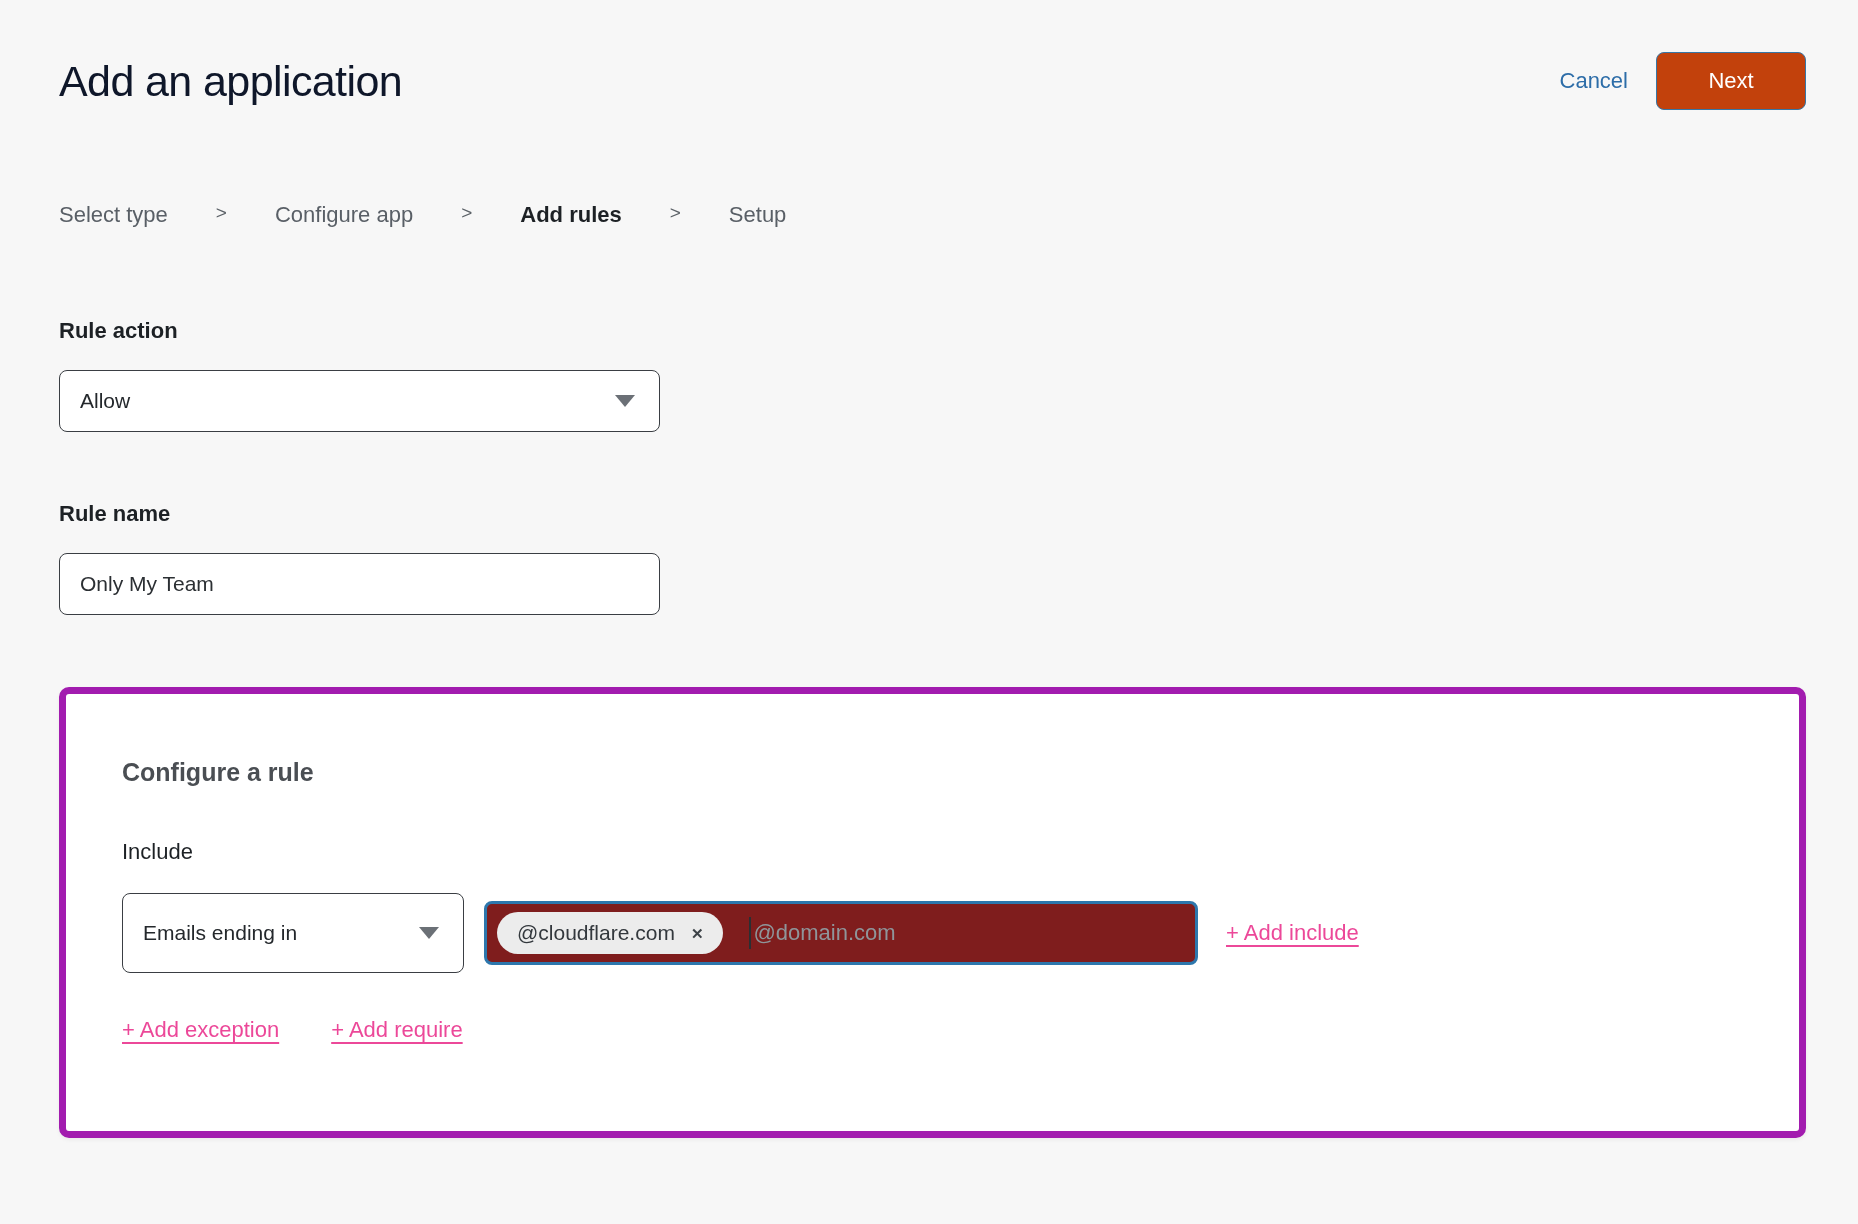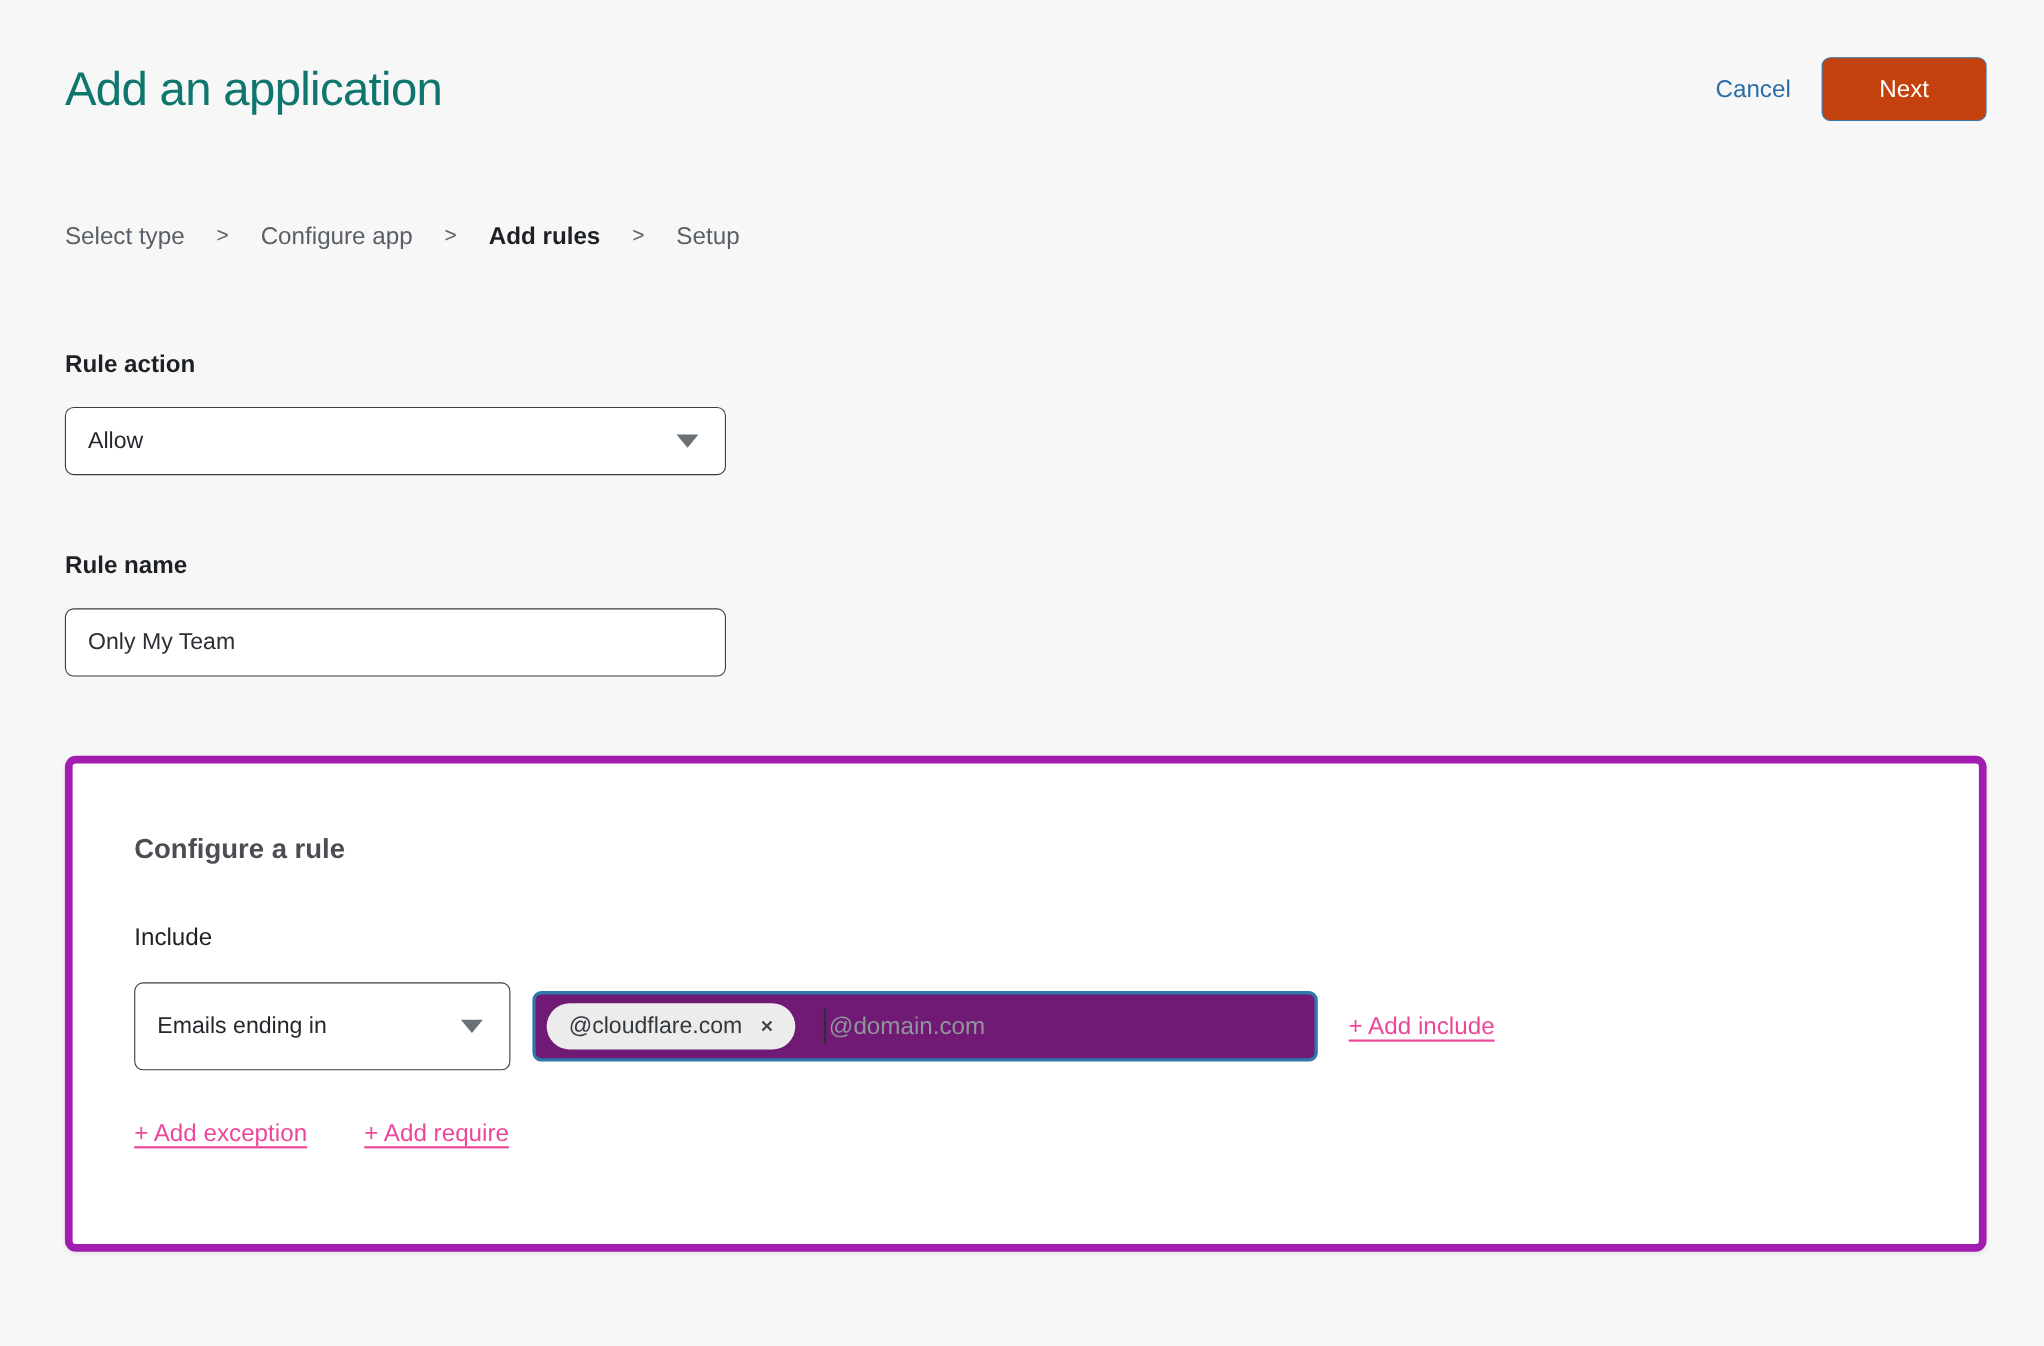--- a/index.html
+++ b/index.html
@@ -19,21 +19,21 @@
     padding-top: 52px;
     display: flex;
     justify-content: space-between;
     align-items: center;
   }
   .page-title {
     margin: 0;
     font-size: 43px;
     font-weight: 400;
     letter-spacing: -0.6px;
-    color: #0f766e;
+    color: #0f172a;
   }
   .actions { display: flex; align-items: center; gap: 28px; }
   .cancel-link {
     font-size: 22px;
     color: #2d6da8;
     text-decoration: none;
     cursor: pointer;
   }
   .next-button {
     width: 150px;
@@ -44,22 +44,22 @@
     color: #ffffff;
     font-family: "Liberation Sans", sans-serif;
     font-size: 22px;
     cursor: pointer;
   }
 
   
   .breadcrumb {
     margin-top: 92px;
     display: flex;
-    align-items: center;
-    gap: 29px;
+    align-items: flex-start;
+    gap: 48px;
     font-size: 22px;
     color: #595f66;
   }
   .breadcrumb .step { cursor: pointer; }
   .breadcrumb .step.active { color: #1d2125; font-weight: 700; }
   .breadcrumb .sep { font-size: 19px; color: #5b6167; }
 
   
   .field { margin-top: 69px; }
   .field.second { margin-top: 90px; }
@@ -126,21 +126,21 @@
   .include-row {
     margin-top: 28px;
     display: flex;
     align-items: center;
   }
   .select.small { width: 342px; height: 80px; flex: none; }
   .tag-input {
     margin-left: 20px;
     width: 714px;
     height: 64px;
-    background: #701a75;
+    background: #7f1d1d;
     border: 3px solid #2d77ad;
     border-radius: 8px;
     display: flex;
     align-items: center;
     padding: 0 10px;
     cursor: text;
   }
   .chip {
     display: inline-flex;
     align-items: center;

